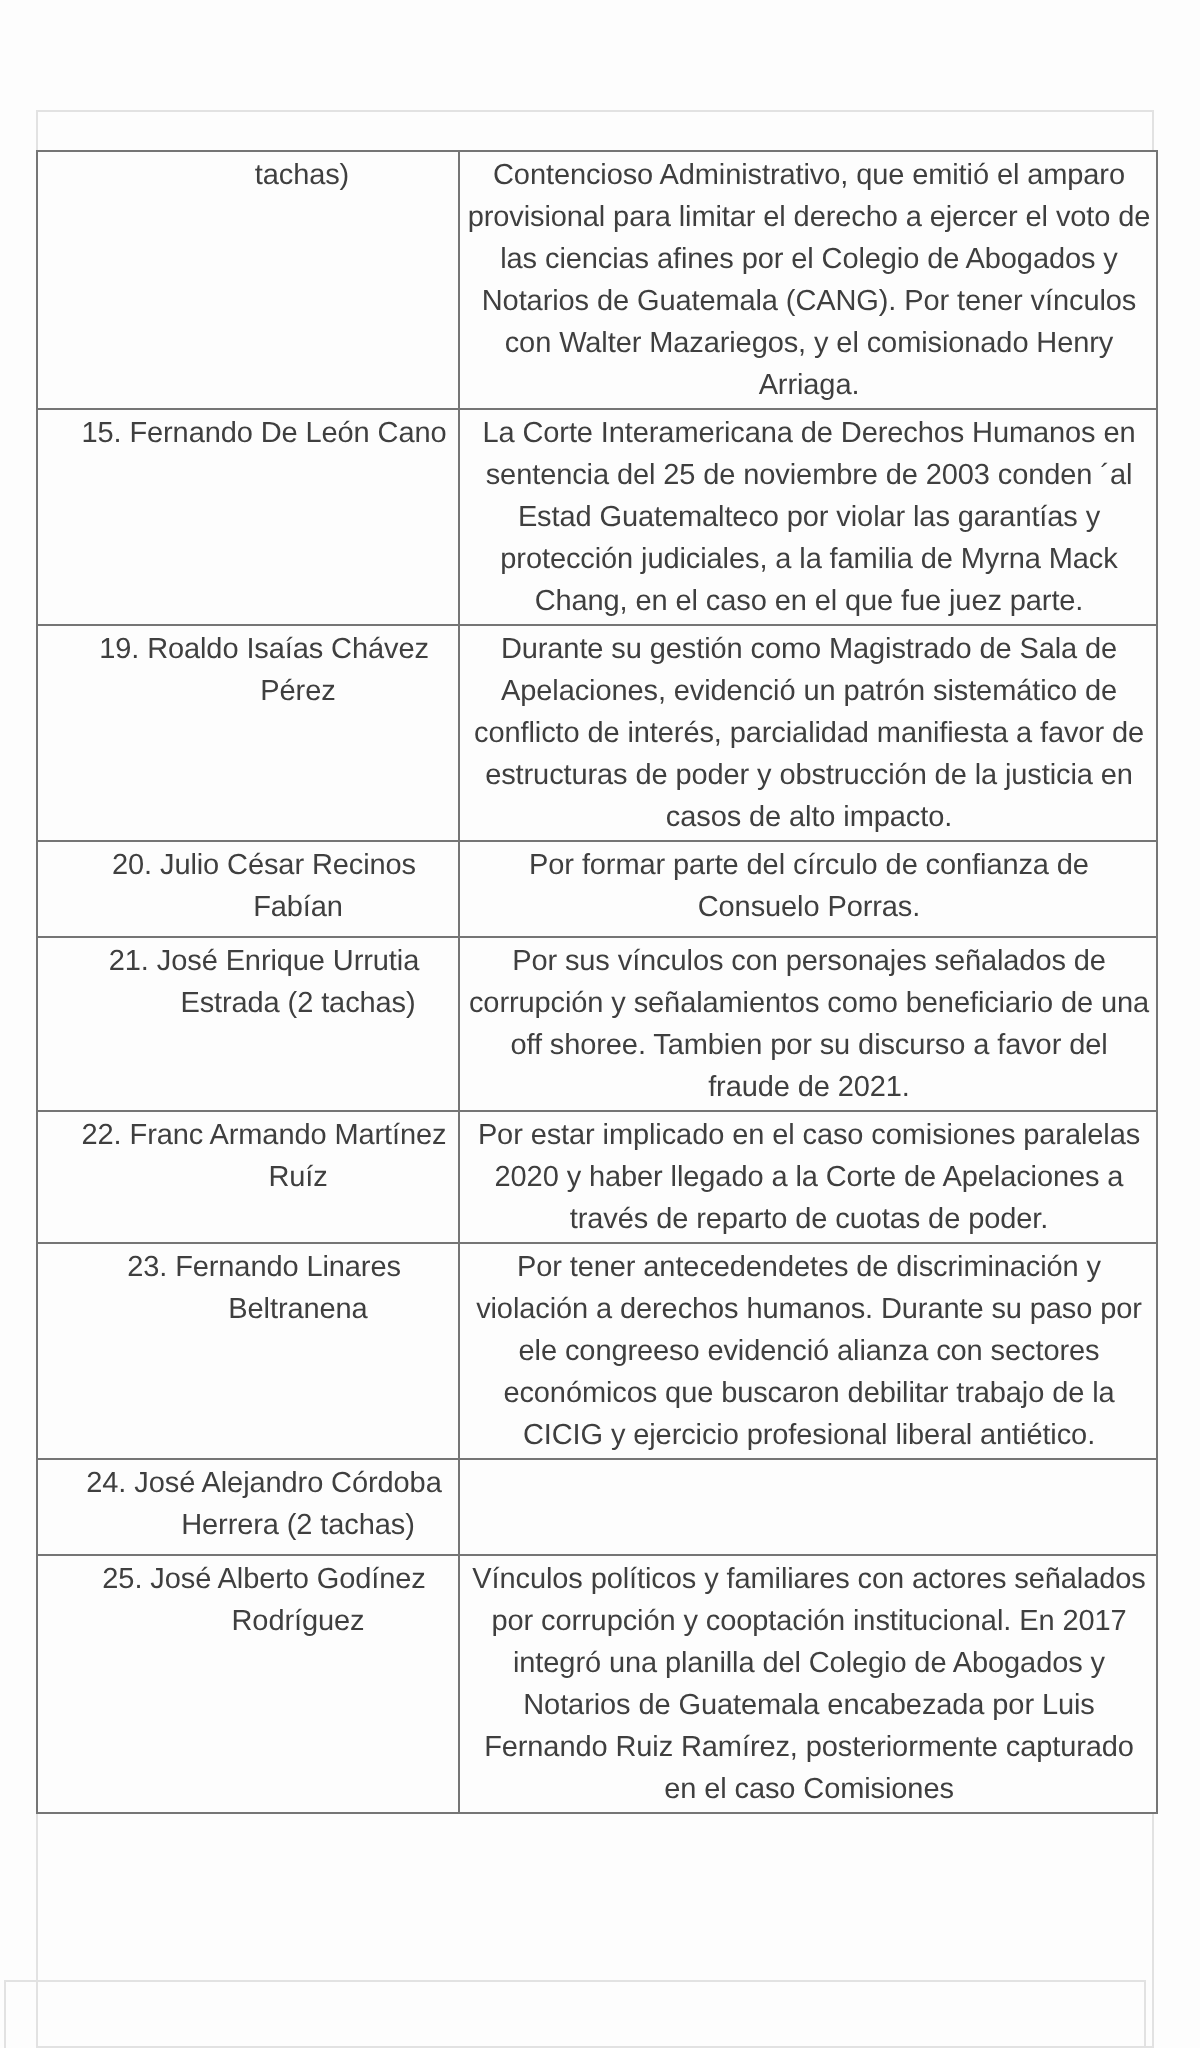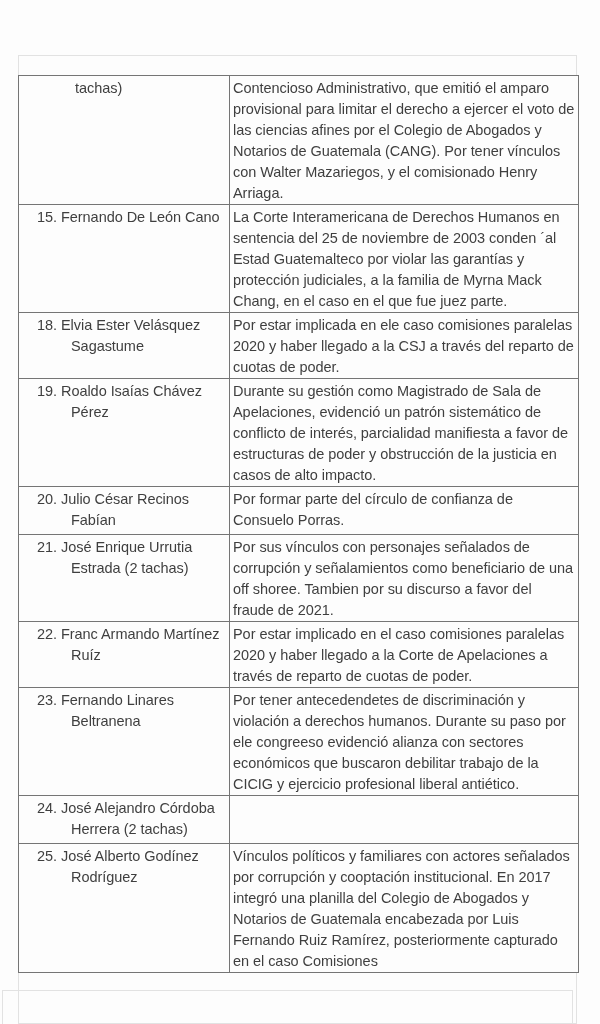--- a/index.html
+++ b/index.html
@@ -44,20 +44,21 @@
     table-layout: fixed;
     background: var(--bg-color);
   }
   table.tachas td {
     border: 1px solid var(--border-color);
     vertical-align: top;
     font-size: 14.5px;
     line-height: 21px;
     letter-spacing: -0.05px;
     color: var(--text-color);
+    text-align: center;
   }
   td.name-cell { padding: 2px 2px 3px 0; }
   td.desc-cell { padding: 2px 2px 0 3px; }
   .name-wrap {
     padding-left: 52px;
     text-indent: -34px;
   }
   .name-wrap.no-num {
     padding-left: 56px;
     text-indent: 0;
@@ -98,30 +99,20 @@
     <td class="name-cell">
       <div class="name-wrap">
         <span>15. </span><span>Fernando De León Cano</span>
       </div>
     </td>
     <td class="desc-cell">
       <span>La Corte Interamericana de Derechos Humanos en sentencia del 25 de noviembre de 2003 conden ´al Estad Guatemalteco por violar las garantías y protección judiciales, a la familia de Myrna Mack Chang, en el caso en el que fue juez parte.</span>
     </td>
   </tr>
 
-  <tr>
-    <td class="name-cell">
-      <div class="name-wrap">
-        <span>18. </span><span>Elvia Ester Velásquez Sagastume</span>
-      </div>
-    </td>
-    <td class="desc-cell">
-      <span>Por estar implicada en ele caso comisiones paralelas 2020 y haber llegado a la CSJ a través del reparto de cuotas de poder.</span>
-    </td>
-  </tr>
 
   <tr>
     <td class="name-cell">
       <div class="name-wrap">
         <span>19. </span><span>Roaldo Isaías Chávez Pérez</span>
       </div>
     </td>
     <td class="desc-cell">
       <span>Durante su gestión como Magistrado de Sala de Apelaciones, evidenció un patrón sistemático de conflicto de interés, parcialidad manifiesta a favor de estructuras de poder y obstrucción de la justicia en casos de alto impacto.</span>
     </td>

